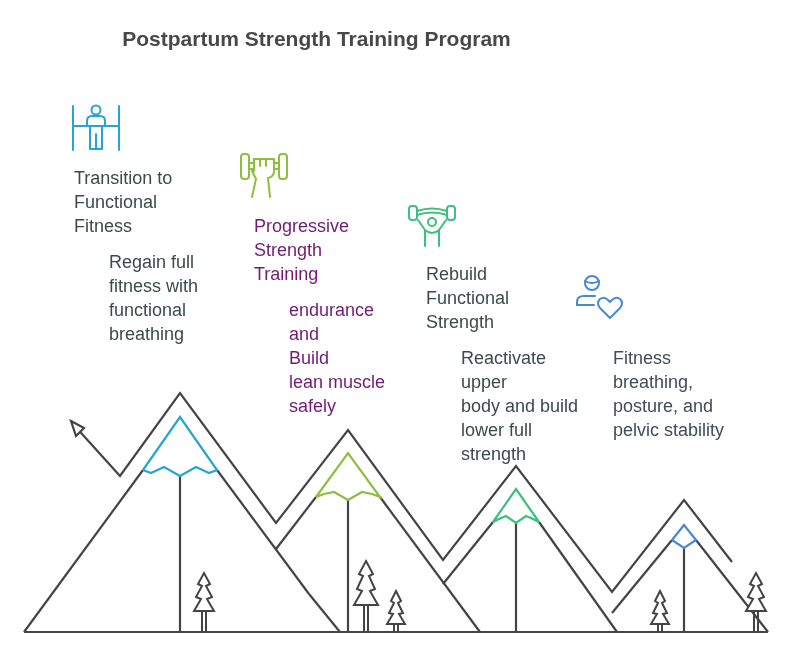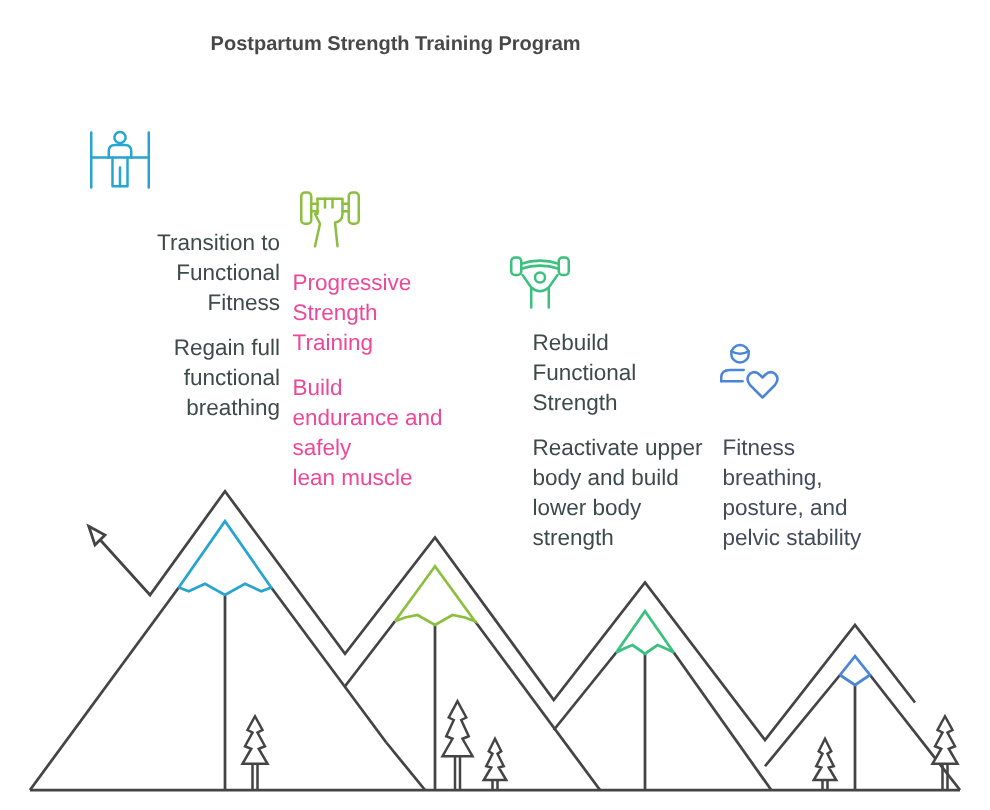--- a/index.html
+++ b/index.html
@@ -1,21 +1,21 @@
 <!DOCTYPE html>
 <html><head>
 <meta charset="utf-8">
 <style>
   html, body { margin:0; padding:0; background:#ffffff; }
   body { width:792px; height:648px; position:relative; overflow:hidden; font-family:"Liberation Sans", sans-serif; }
-  .title { position:absolute; left:0; top:27px; width:633px; text-align:center; font-size:16px; font-weight:bold; color:#484848; }
+  .title { position:absolute; left:0; top:27px; width:633px; text-align:center; font-size:21px; font-weight:bold; color:#484848; }
   .scene { position:absolute; left:0; top:0; }
   .step { position:absolute; color:#3d4a4a; font-size:18px; line-height:24px; }
   .step .head, .step .desc { display:block; }
-  .step .desc { margin-top:12px; }
+  .step .desc { margin-top:12px;margin-left:35px; }
   .icon { position:absolute; }
 </style>
 </head>
 <body>
 
 <div class="title">Postpartum Strength Training Program</div>
 
 <svg class="scene" width="792" height="648" viewBox="0 0 792 648">
   <g fill="none" stroke="#444444" stroke-width="2.2" stroke-linejoin="miter" stroke-linecap="butt">
 
@@ -117,57 +117,58 @@
 <svg class="icon" style="left:574px;top:272px" width="52" height="50" viewBox="0 0 52 50">
   <g fill="none" stroke="#4a86d8" stroke-width="2" stroke-linecap="round" stroke-linejoin="round">
     <circle cx="18" cy="11" r="7"></circle>
     <path d="M11,9 Q18,13 25,9"></path>
     <path d="M3,33 V30 Q3,24 10,24 H21"></path>
     <line x1="3" y1="33" x2="20" y2="33"></line>
     <path d="M36,46 L26,36 Q22,31 26,27 Q30,24 34,28 L36,30 L38,28 Q42,24 46,27 Q50,31 46,36 Z"></path>
   </g>
 </svg>
 
-<div class="step" style="left:74px;top:182px;width:150px;color:#3d4a4a;text-align:right;">
+<div class="step" style="left:74px;top:166px;width:150px;color:#3d4a4a;">
   <span class="head">
     <span style="display:block">Transition to</span>
     <span style="display:block">Functional</span>
     <span style="display:block">Fitness</span>
   </span>
   <span class="desc">
     <span style="display:block">Regain full</span>
+    <span style="display:block">fitness with</span>
     <span style="display:block">functional</span>
     <span style="display:block">breathing</span>
   </span>
 </div>
 
-<div class="step" style="left:234px;top:214px;width:150px;color:#ec4899;">
+<div class="step" style="left:254px;top:214px;width:150px;color:#701a75;">
   <span class="head">
     <span style="display:block">Progressive</span>
     <span style="display:block">Strength</span>
     <span style="display:block">Training</span>
   </span>
   <span class="desc">
+    <span style="display:block">endurance and</span>
     <span style="display:block">Build</span>
-    <span style="display:block">endurance and</span>
+    <span style="display:block">lean muscle</span>
     <span style="display:block">safely</span>
-    <span style="display:block">lean muscle</span>
   </span>
 </div>
 
 <div class="step" style="left:426px;top:262px;width:160px;color:#3d4a4a;">
   <span class="head">
     <span style="display:block">Rebuild</span>
     <span style="display:block">Functional</span>
     <span style="display:block">Strength</span>
   </span>
   <span class="desc">
     <span style="display:block">Reactivate upper</span>
     <span style="display:block">body and build</span>
-    <span style="display:block">lower body</span>
+    <span style="display:block">lower full</span>
     <span style="display:block">strength</span>
   </span>
 </div>
 
 <div class="step" style="left:578px;top:334px;width:170px;color:#424b5a;">
   <span class="desc">
     <span style="display:block">Fitness</span>
     <span style="display:block">breathing,</span>
     <span style="display:block">posture, and</span>
     <span style="display:block">pelvic stability</span>

